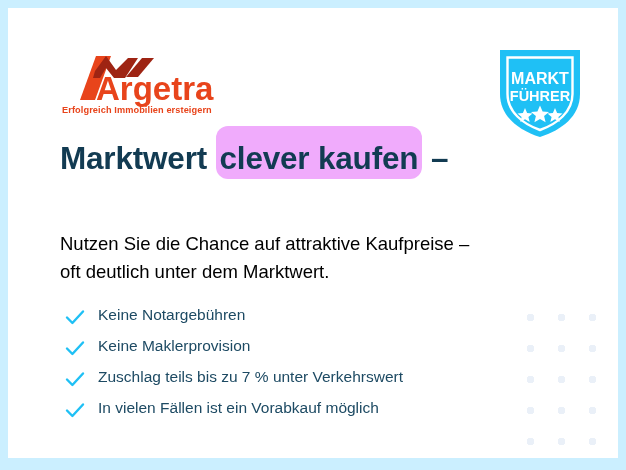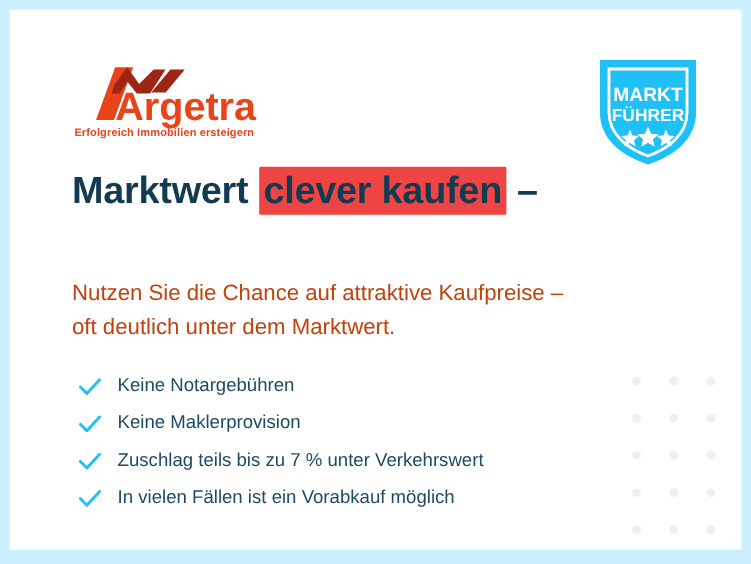--- a/index.html
+++ b/index.html
@@ -64,49 +64,49 @@
     top: 131px;
     width: 500px;
     font-size: 31.5px;
     font-weight: bold;
     line-height: 38px;
     color: #123b52;
     letter-spacing: -0.2px;
   }
   #headline .hl-line { display: block; white-space: nowrap; }
   #headline .mark {
-    background: #ef4444;
-    padding: 1px 4px 3px 4px;
-    border-radius: 1px;
+    background: #f0abfc;
+    padding: 14px 4px 3px 4px;
+    border-radius: 12px;
     box-decoration-break: clone;
     -webkit-box-decoration-break: clone;
   }
 
   
   #subheadline {
     position: absolute;
     left: 52px;
     top: 222px;
     width: 520px;
     font-size: 18.5px;
     line-height: 28px;
-    color: #c2410c;
+    color: #000000;
   }
   #subheadline .sub-line { display: block; white-space: nowrap; }
 
   
   #bullets {
     position: absolute;
     left: 56px;
     top: 298px;
     width: 470px;
   }
   .bullet-row {
     display: flex;
-    align-items: center;
+    align-items: flex-start;
     height: 31px;
   }
   .check-icon {
     width: 22px;
     height: 22px;
     flex: 0 0 22px;
     margin-right: 12px;
     display: block;
   }
   .bullet-label {

